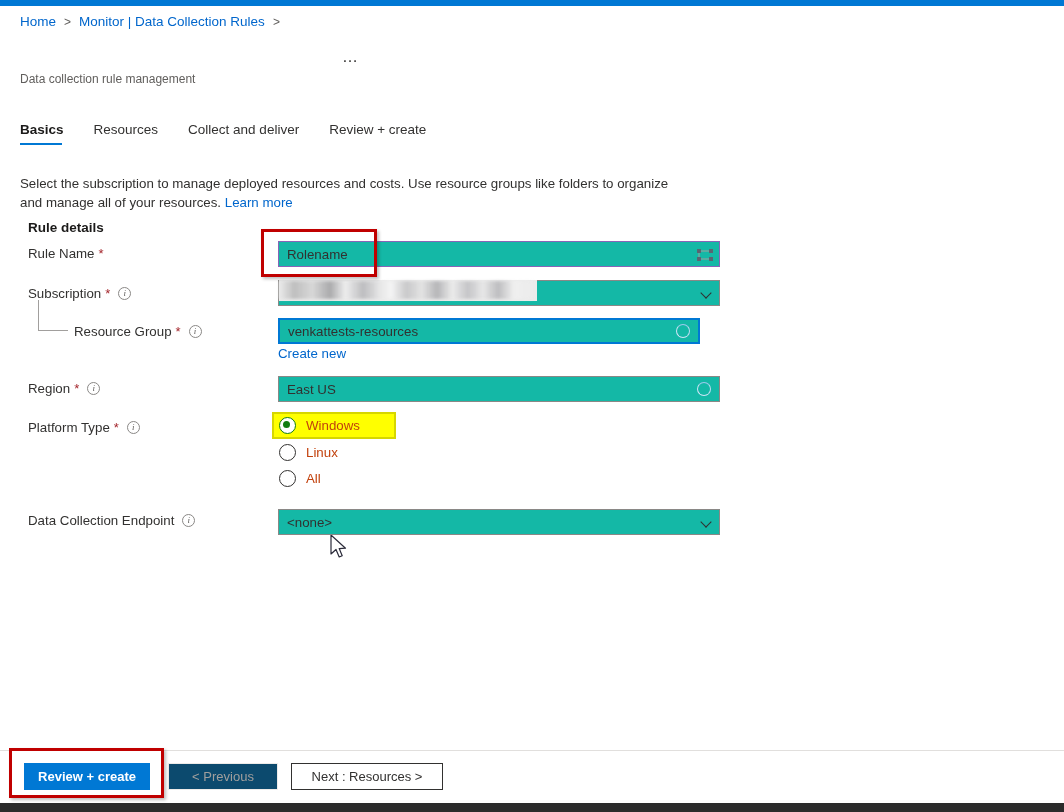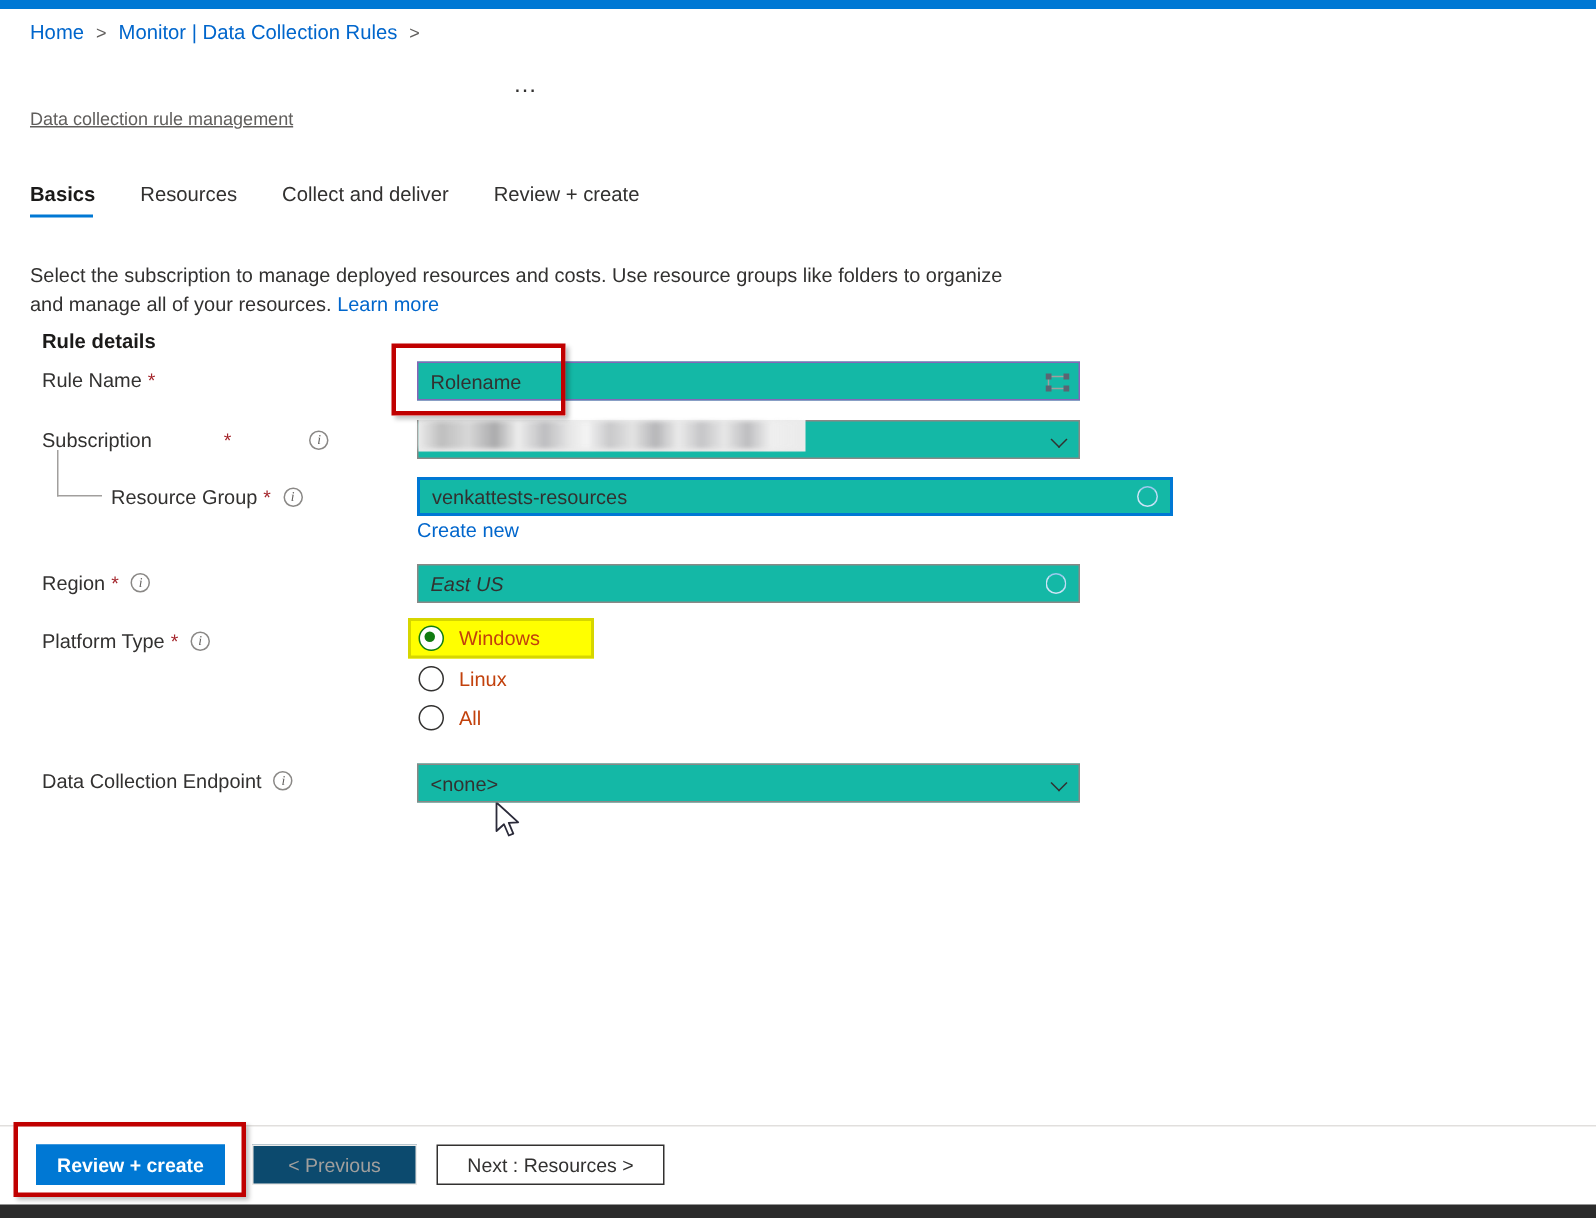--- a/index.html
+++ b/index.html
@@ -56,21 +56,20 @@
     font-size: 16px;
     color: #323130;
     letter-spacing: 1px;
     cursor: pointer;
     line-height: 14px;
   }
   .page-subtitle {
     position: absolute; left: 20px; top: 72px;
     font-size: 12px;
     color: #605e5c;
-    text-decoration: underline;
   }
 
   
   .tabs {
     position: absolute; left: 20px; top: 122px;
     display: flex;
     align-items: flex-start;
     height: 32px;
   }
   .tab {
@@ -400,51 +399,51 @@
       <line x1="2" y1="3" x2="14" y2="3" stroke="#a19f9d" stroke-width="1"></line>
       <line x1="2" y1="11" x2="14" y2="11" stroke="#a19f9d" stroke-width="1"></line>
       <line x1="2" y1="3" x2="2" y2="11" stroke="#a19f9d" stroke-width="1"></line>
       <rect x="0" y="1" width="4" height="4" fill="#5a6472"></rect>
       <rect x="12" y="1" width="4" height="4" fill="#5a6472"></rect>
       <rect x="0" y="9" width="4" height="4" fill="#5a6472"></rect>
       <rect x="12" y="9" width="4" height="4" fill="#5a6472"></rect>
     </svg>
   </div>
 
-  <div class="lbl" style="left:28px; top:286px;gap:44px;">
+  <div class="lbl" style="left:28px; top:286px;">
     <span>Subscription</span>
     <span class="req">*</span>
     <span class="info-ico"></span>
   </div>
   <div class="field" style="left:278px; top:280px; width:442px; padding-right:6px;">
     <span class="val"></span>
     <span class="chev"></span>
   </div>
   <div class="blur-bg"></div>
   <div class="blur-val"></div>
 
   <div class="tree-connector"></div>
 
   <div class="lbl" style="left:74px; top:324px;">
     <span>Resource Group</span>
     <span class="req">*</span>
     <span class="info-ico"></span>
   </div>
-  <div class="field focus-blue" style="left:278px; top:318px; width:504px;">
+  <div class="field focus-blue" style="left:278px; top:318px; width:422px;">
     <span class="val">venkattests-resources</span>
     <span class="spinner"></span>
   </div>
   <div class="create-new">Create new</div>
 
   <div class="lbl" style="left:28px; top:381px;">
     <span>Region</span>
     <span class="req">*</span>
     <span class="info-ico"></span>
   </div>
-  <div class="field" style="left:278px; top:376px; width:442px;font-style:italic;">
+  <div class="field" style="left:278px; top:376px; width:442px;">
     <span class="val">East US</span>
     <span class="spinner"></span>
   </div>
 
   <div class="lbl" style="left:28px; top:420px;">
     <span>Platform Type</span>
     <span class="req">*</span>
     <span class="info-ico"></span>
   </div>
 

